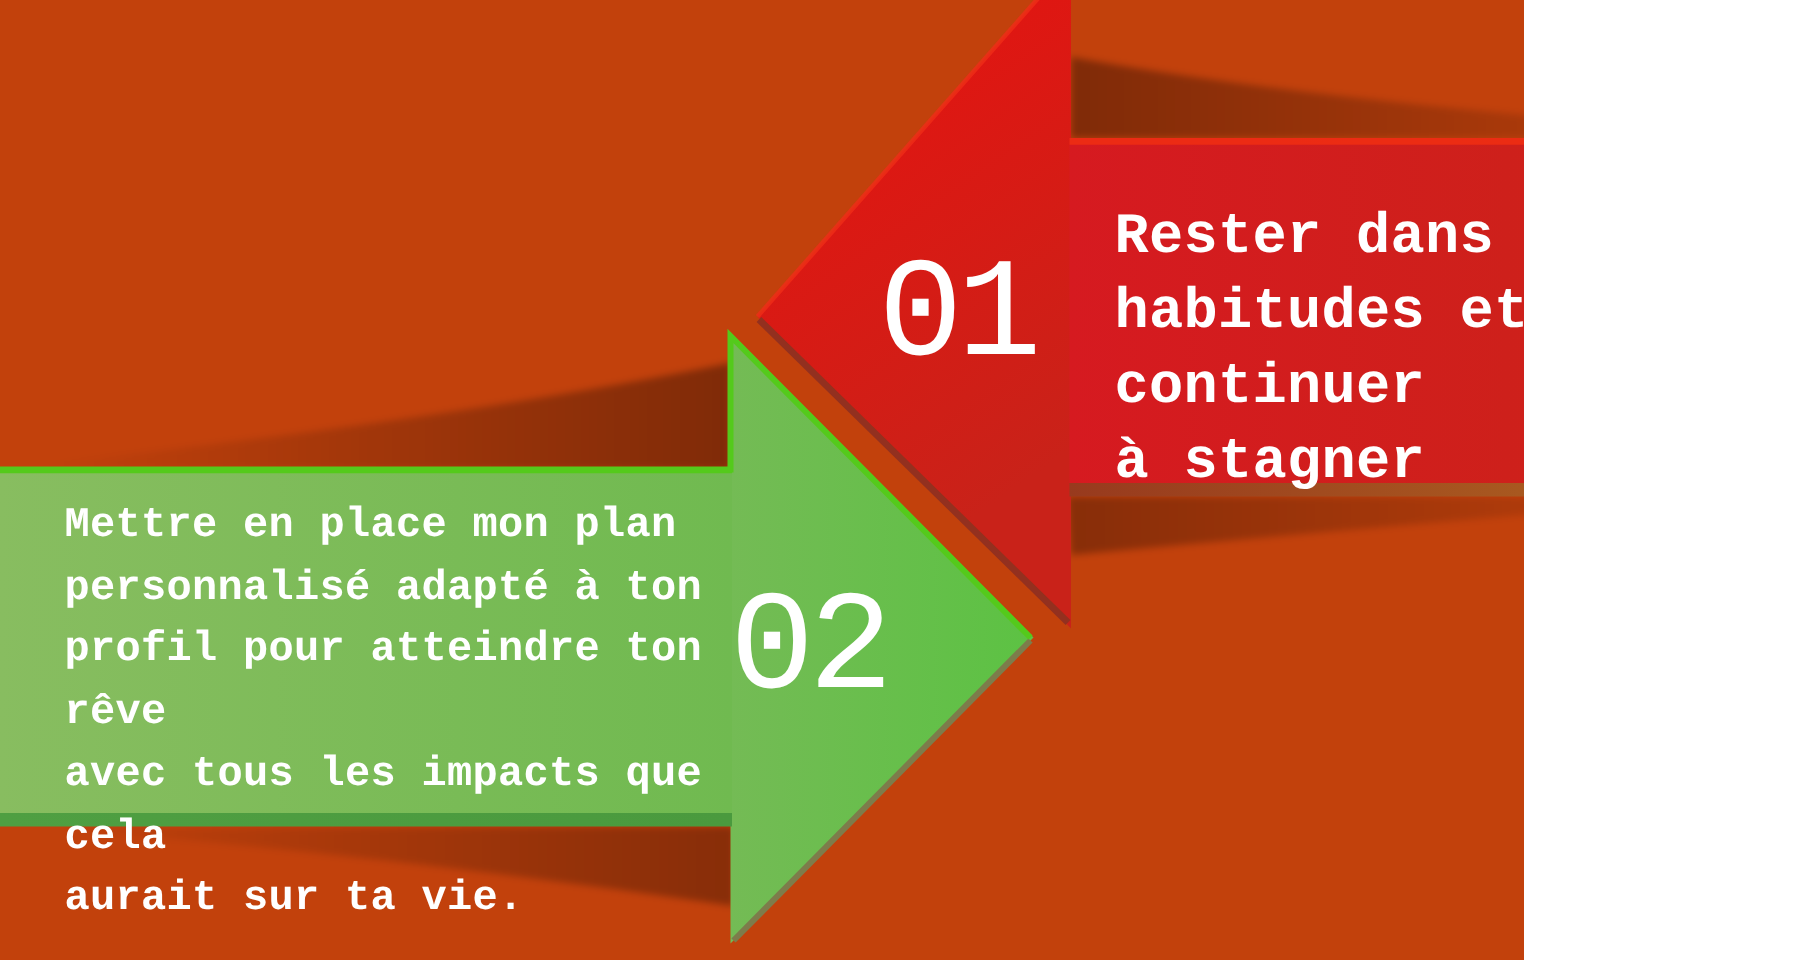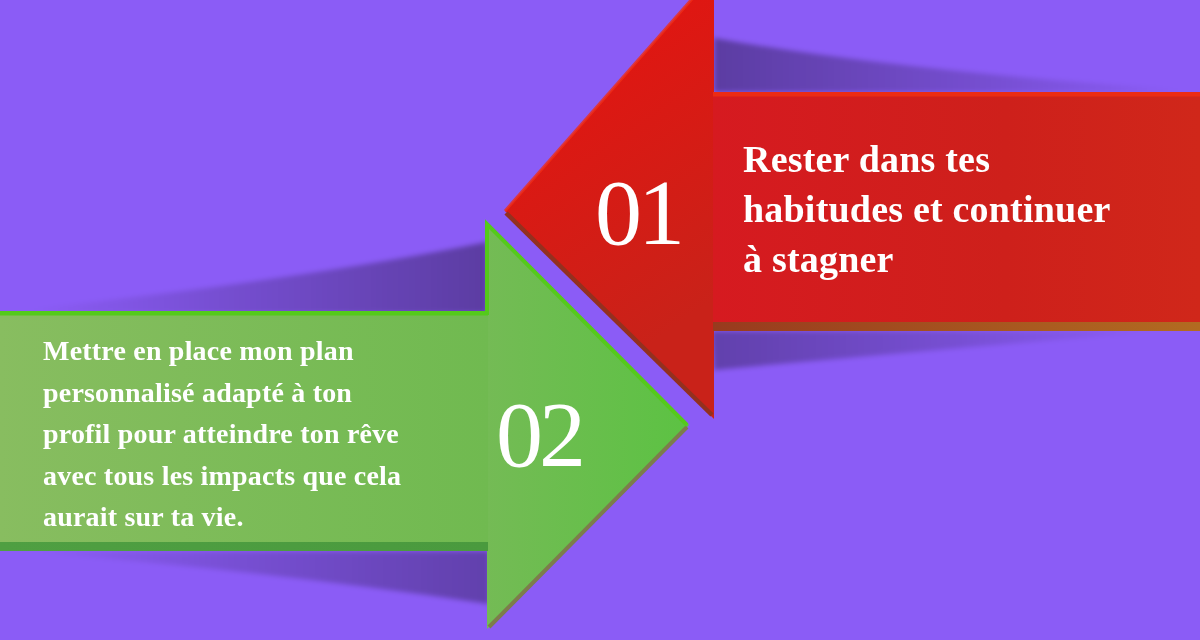--- a/index.html
+++ b/index.html
@@ -1,21 +1,21 @@
 <!DOCTYPE html>
 <html><head>
 <meta charset="utf-8">
 <style>
   html,body{margin:0;padding:0;background:#ffffff;}
   .canvas{
     position:relative;
-    width:1200px;height:640px;
+    width:1016px;height:640px;
     overflow:hidden;
-    background:#8b5cf6;
-    font-family:Liberation Serif, serif;
+    background:#c2410c;
+    font-family:Liberation Mono, monospace;
   }
   .canvas svg{position:absolute;left:0;top:0;}
   .overlay{position:absolute;color:#ffffff;}
   .step-text{
     white-space:pre-line;
     font-weight:700;
   }
   .step1-text{
     left:743px;top:134px;
     font-size:38px;line-height:50px;

